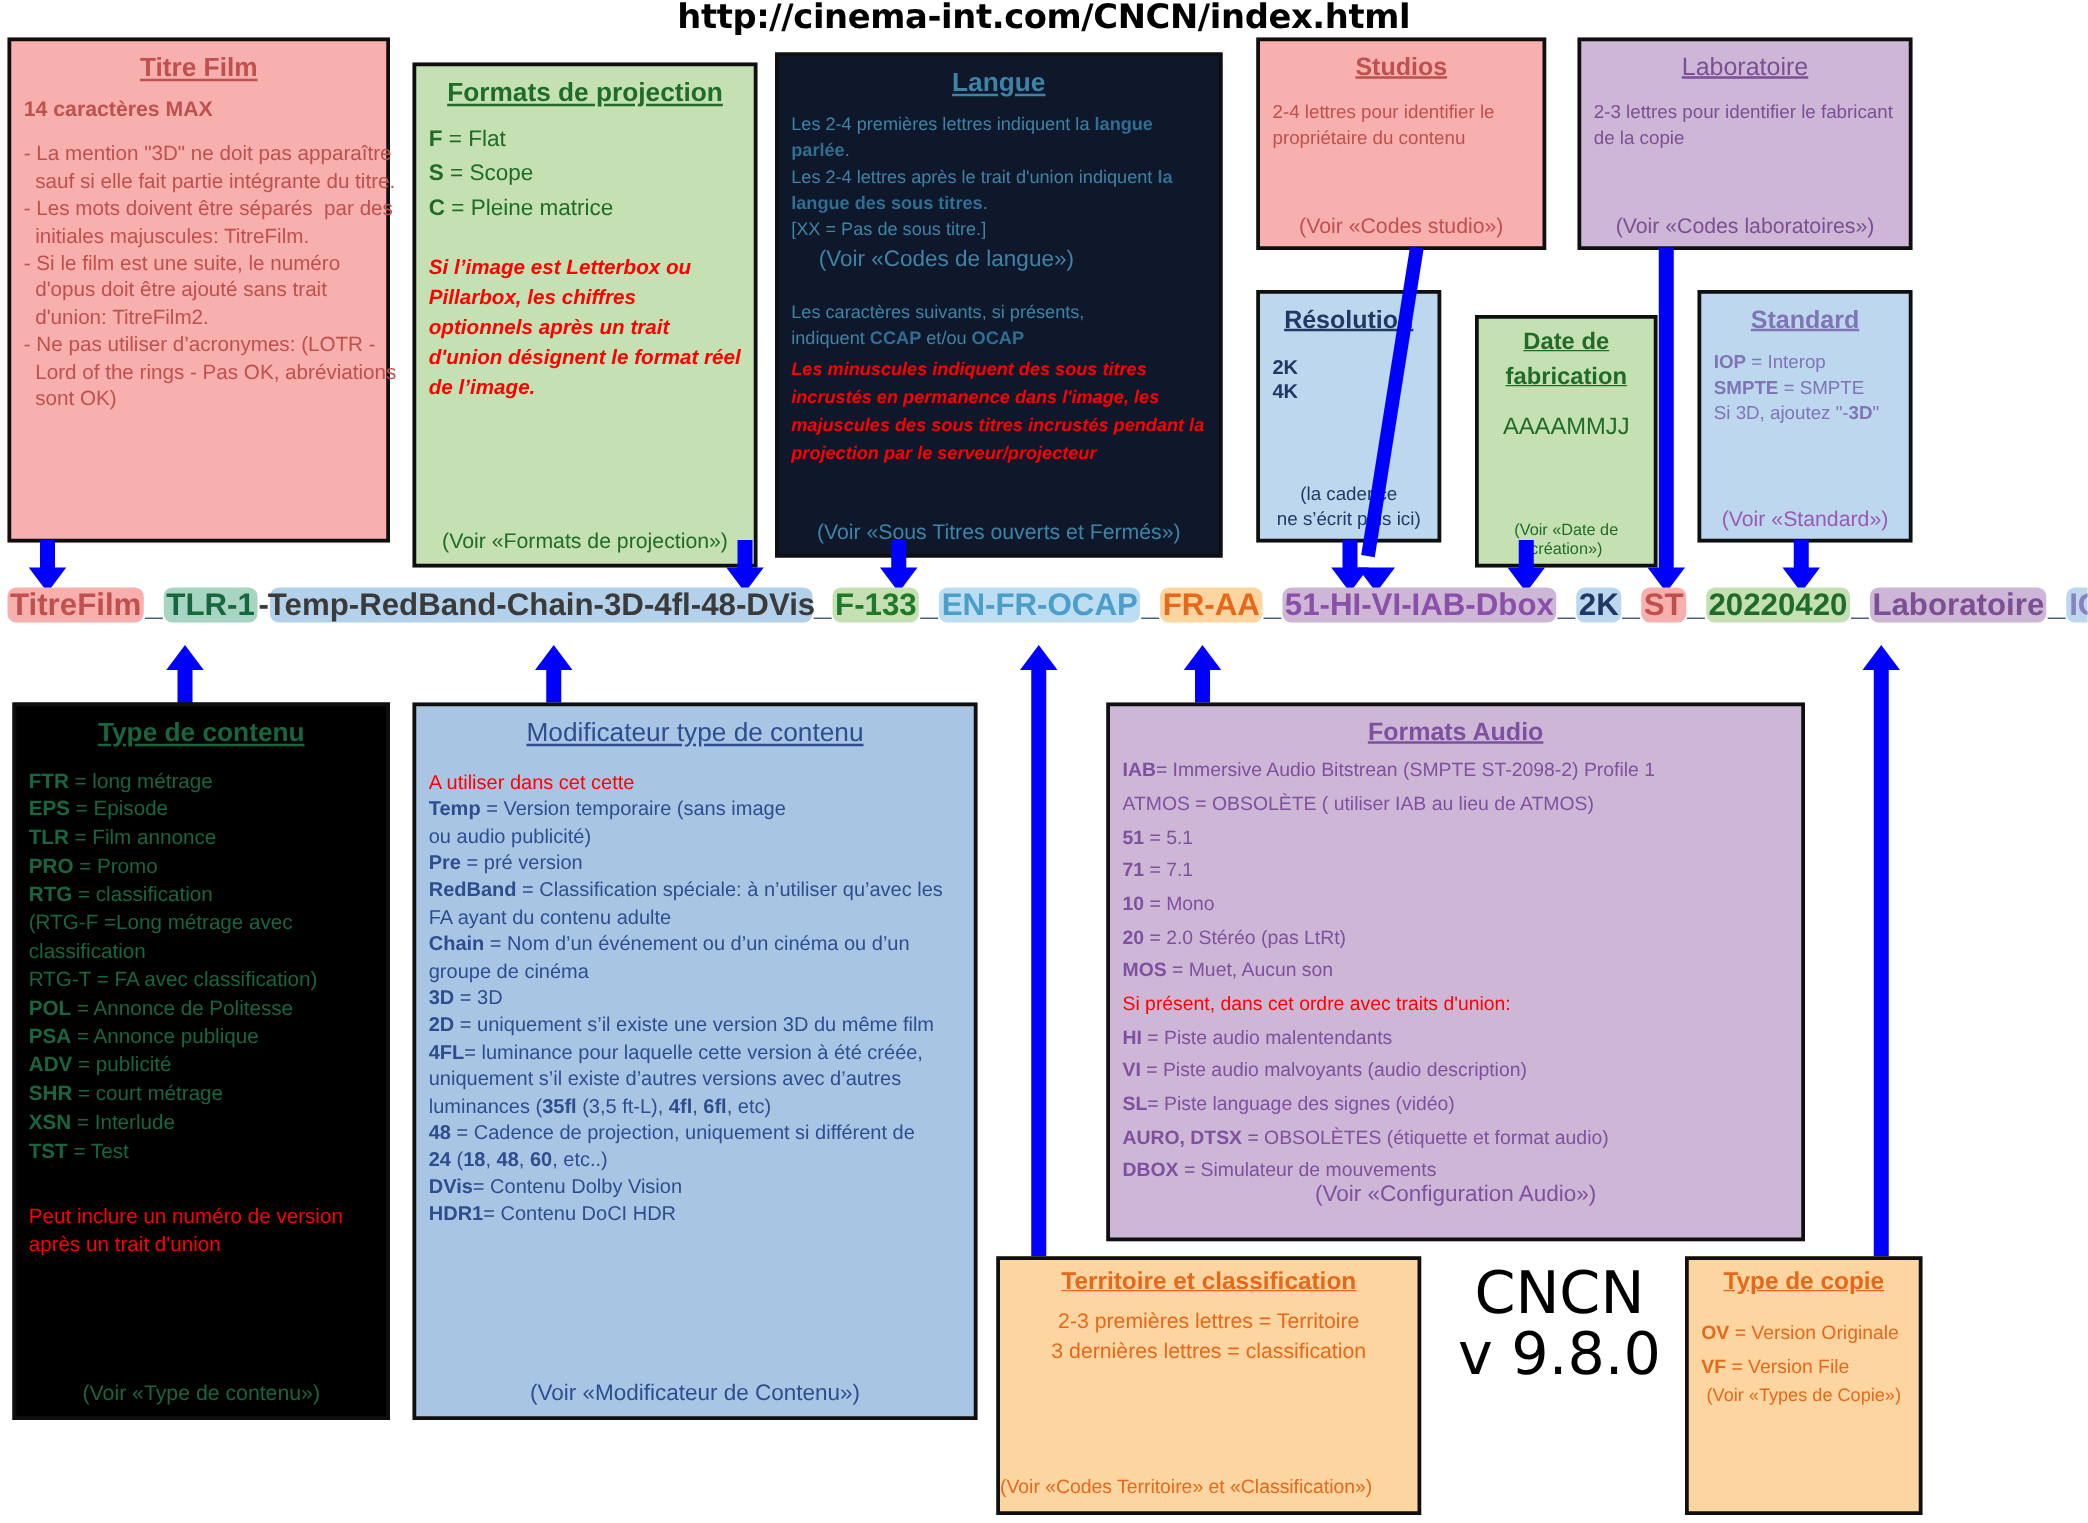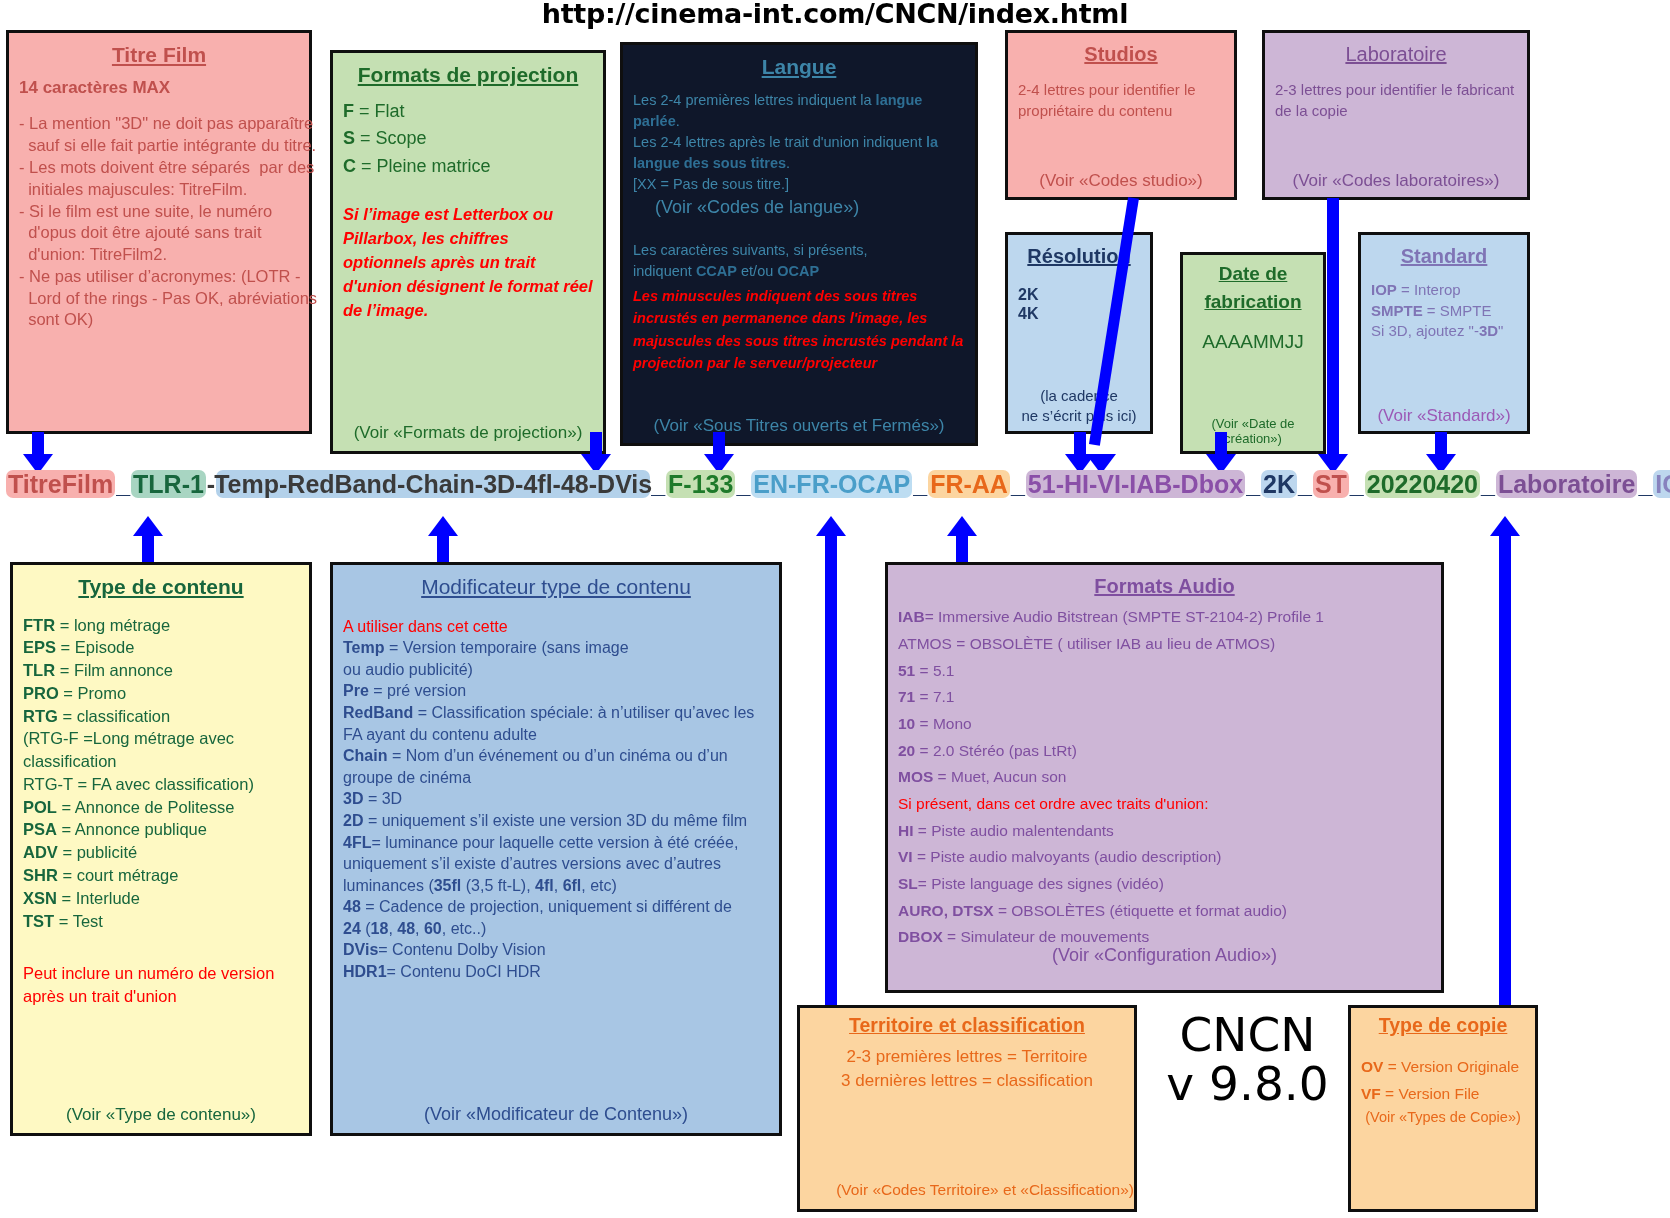--- a/index.html
+++ b/index.html
@@ -31,21 +31,21 @@
     font-size:27px;font-weight:bold;color:#000;
     font-family:"DejaVu Sans",sans-serif;letter-spacing:-0.3px;
   }
 
   
   .pink   {background:#f8b0ae;color:#c0504d;}
   .green  {background:#c5e0b3;color:#1e6b2a;margin-top:20px;}
   .blue   {background:#0f172a;color:#3d85a8;margin-top:12px;}
   .purple {background:#cdb6d6;color:#7c4f94;}
   .lblue  {background:#bdd7ee;color:#1f3864;}
-  .teal   {background:#fef9c3;color:#17663d;}
+  .teal   {background:#000000;color:#17663d;}
   .mblue  {background:#a8c6e4;color:#2e4d8f;}
   .maud   {background:#cdb6d6;color:#7f4fa0;}
   .orange {background:#fcd5a0;color:#e8681a;}
   .lavbl  {background:#bdd7ee;color:#7f74b5;}
 
   
   #fname{
     position:absolute;left:6px;top:470px;width:1658px;height:28px;
     display:flex;align-items:stretch;font-size:25px;font-weight:bold;
     white-space:nowrap;
@@ -270,21 +270,21 @@
       <div><span><b>24</b> (<b>18</b>, <b>48</b>, <b>60</b>, etc..)</span></div>
       <div><span class="b">DVis</span><span>= Contenu Dolby Vision</span></div>
       <div><span class="b">HDR1</span><span>= Contenu DoCI HDR</span></div>
     </div>
   <div style="position:absolute;left:0;right:0;bottom:8px;text-align:center;font-size:18px;">(Voir «Modificateur de Contenu»)</div>
 </div>
 
 <div class="box maud" style="left:885px;top:562px;width:559px;height:431px;font-size:15.5px;">
   <div class="bt" style="font-size:20px;margin-bottom:6px;">Formats Audio</div>
   <div id="fa-lines" style="line-height:1.72;">
-      <div><span class="b">IAB</span><span>= Immersive Audio Bitstrean (SMPTE ST-2104-2) Profile 1</span></div>
+      <div><span class="b">IAB</span><span>= Immersive Audio Bitstrean (SMPTE ST-2098-2) Profile 1</span></div>
       <div><span>ATMOS = OBSOLÈTE ( utiliser IAB au lieu de ATMOS)</span></div>
       <div><span class="b">51</span><span> = 5.1</span></div>
       <div><span class="b">71</span><span> = 7.1</span></div>
       <div><span class="b">10</span><span> = Mono</span></div>
       <div><span class="b">20</span><span> = 2.0 Stéréo        (pas LtRt)</span></div>
       <div><span class="b">MOS</span><span> = Muet, Aucun son</span></div>
     </div>
   <div class="red" style="line-height:1.72;">Si présent, dans cet ordre avec traits d'union:</div>
   <div id="fa-lines2" style="line-height:1.72;">
       <div><span class="b">HI</span><span> = Piste audio malentendants</span></div>
@@ -293,21 +293,21 @@
       <div><span class="b">AURO, DTSX</span><span> = OBSOLÈTES (étiquette et format audio)</span></div>
       <div><span class="b">DBOX</span><span> = Simulateur de mouvements</span></div>
     </div>
   <div style="position:absolute;left:0;right:0;bottom:24px;text-align:center;font-size:18px;">(Voir «Configuration Audio»)</div>
 </div>
 
 <div class="box orange" style="left:797px;top:1005px;width:340px;height:207px;font-size:17px;">
   <div class="bt" style="font-size:19.5px;margin:0 0 8px 0;">Territoire et classification</div>
   <div class="ctr" style="line-height:1.45;">2-3 premières lettres = Territoire</div>
   <div class="ctr" style="line-height:1.45;">3 dernières lettres = classification</div>
-  <div style="position:absolute;left:0;right:0;bottom:10px;text-align:right;font-size:15.5px;padding-left:24px;">(Voir «Codes Territoire» et «Classification»)</div>
+  <div style="position:absolute;left:0;right:0;bottom:10px;text-align:left;font-size:15.5px;">(Voir «Codes Territoire» et «Classification»)</div>
 </div>
 
 <div class="abs ctr" style="left:1150px;top:1010px;width:195px;color:#000;font-family:'DejaVu Sans',sans-serif;">
   <div style="font-size:47px;line-height:1.05;">CNCN</div>
   <div style="font-size:47px;line-height:1.05;">v 9.8.0</div>
 </div>
 
 <div class="box orange" style="left:1348px;top:1005px;width:190px;height:207px;font-size:15.5px;">
   <div class="bt" style="font-size:19.5px;margin:0 0 16px 0;">Type de copie</div>
   <div id="cp-codes" style="line-height:1.75;">

